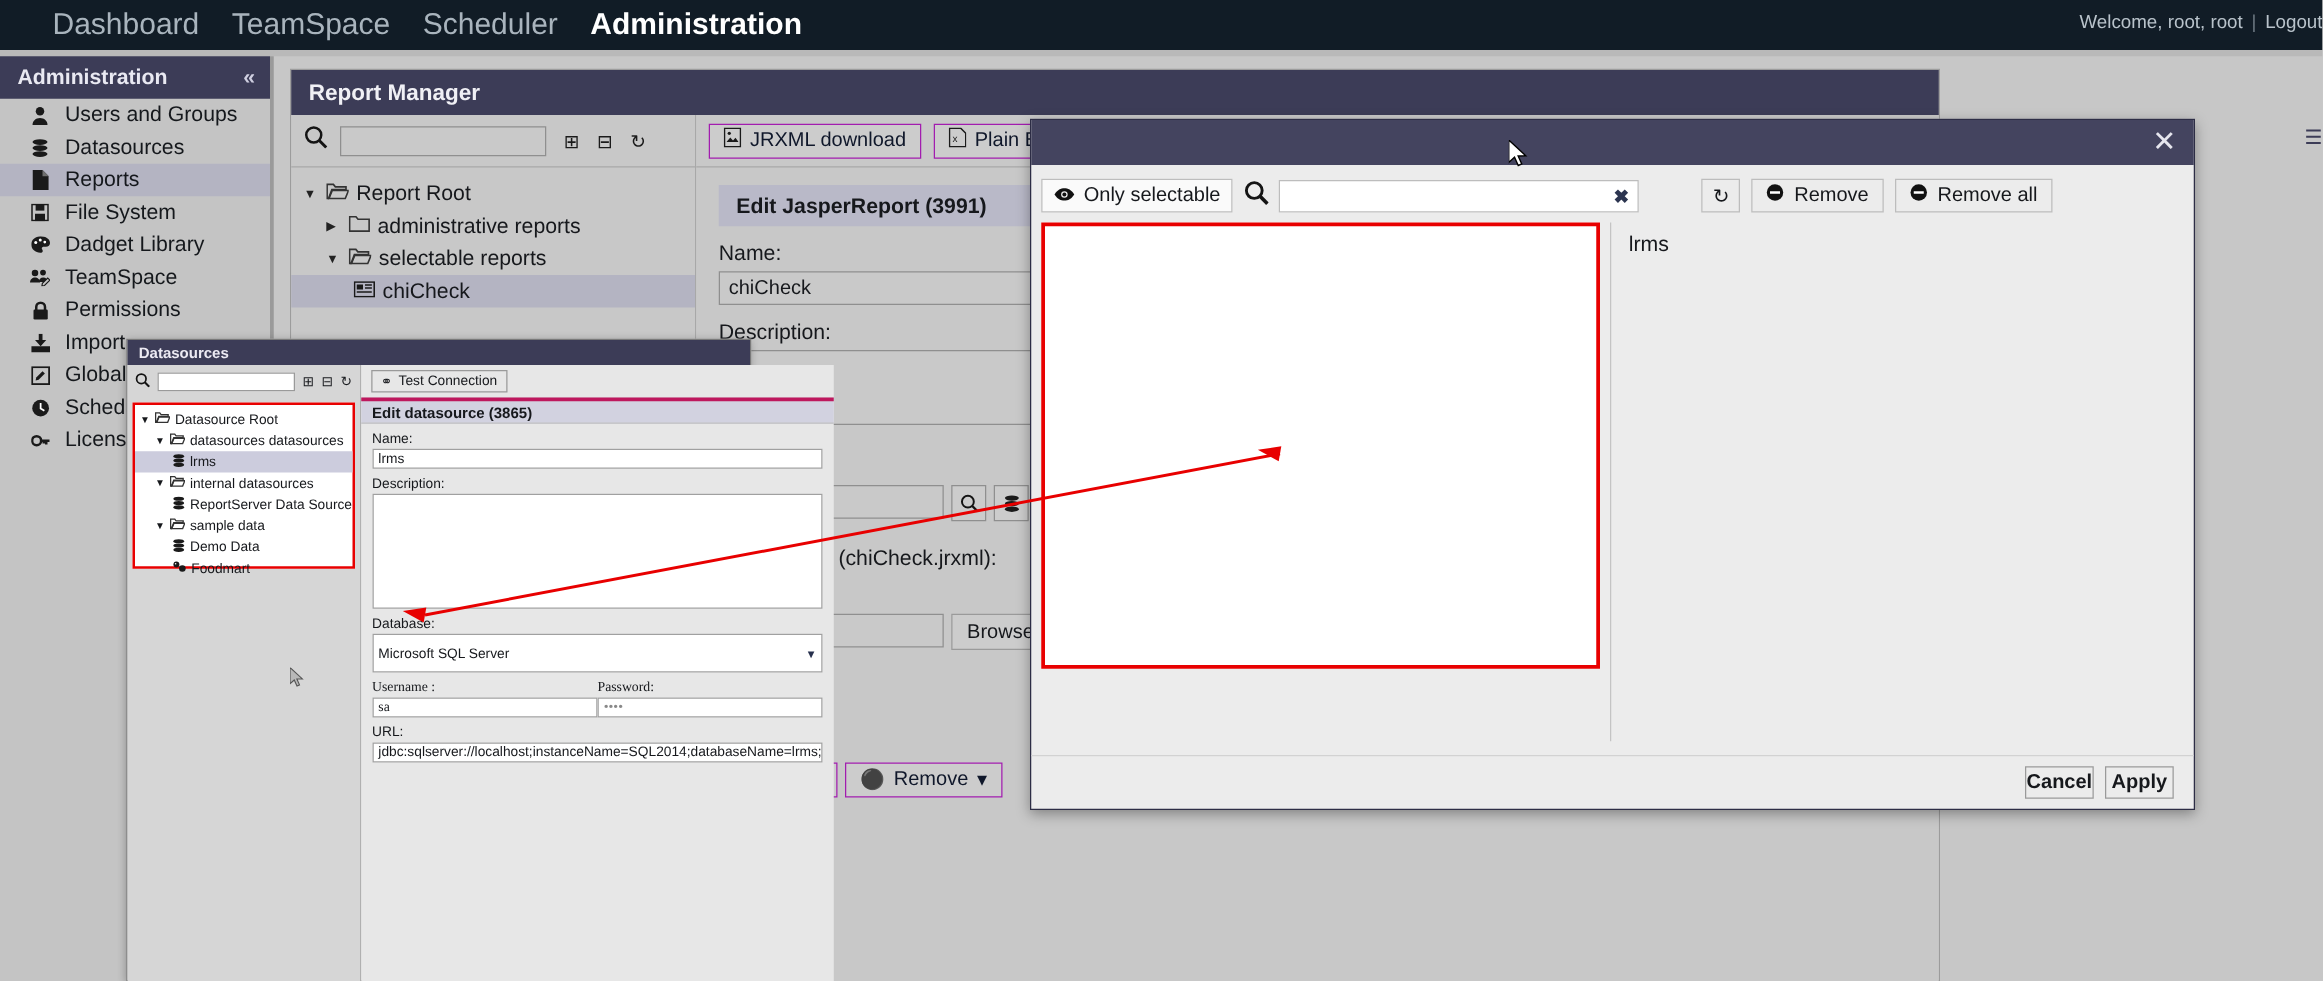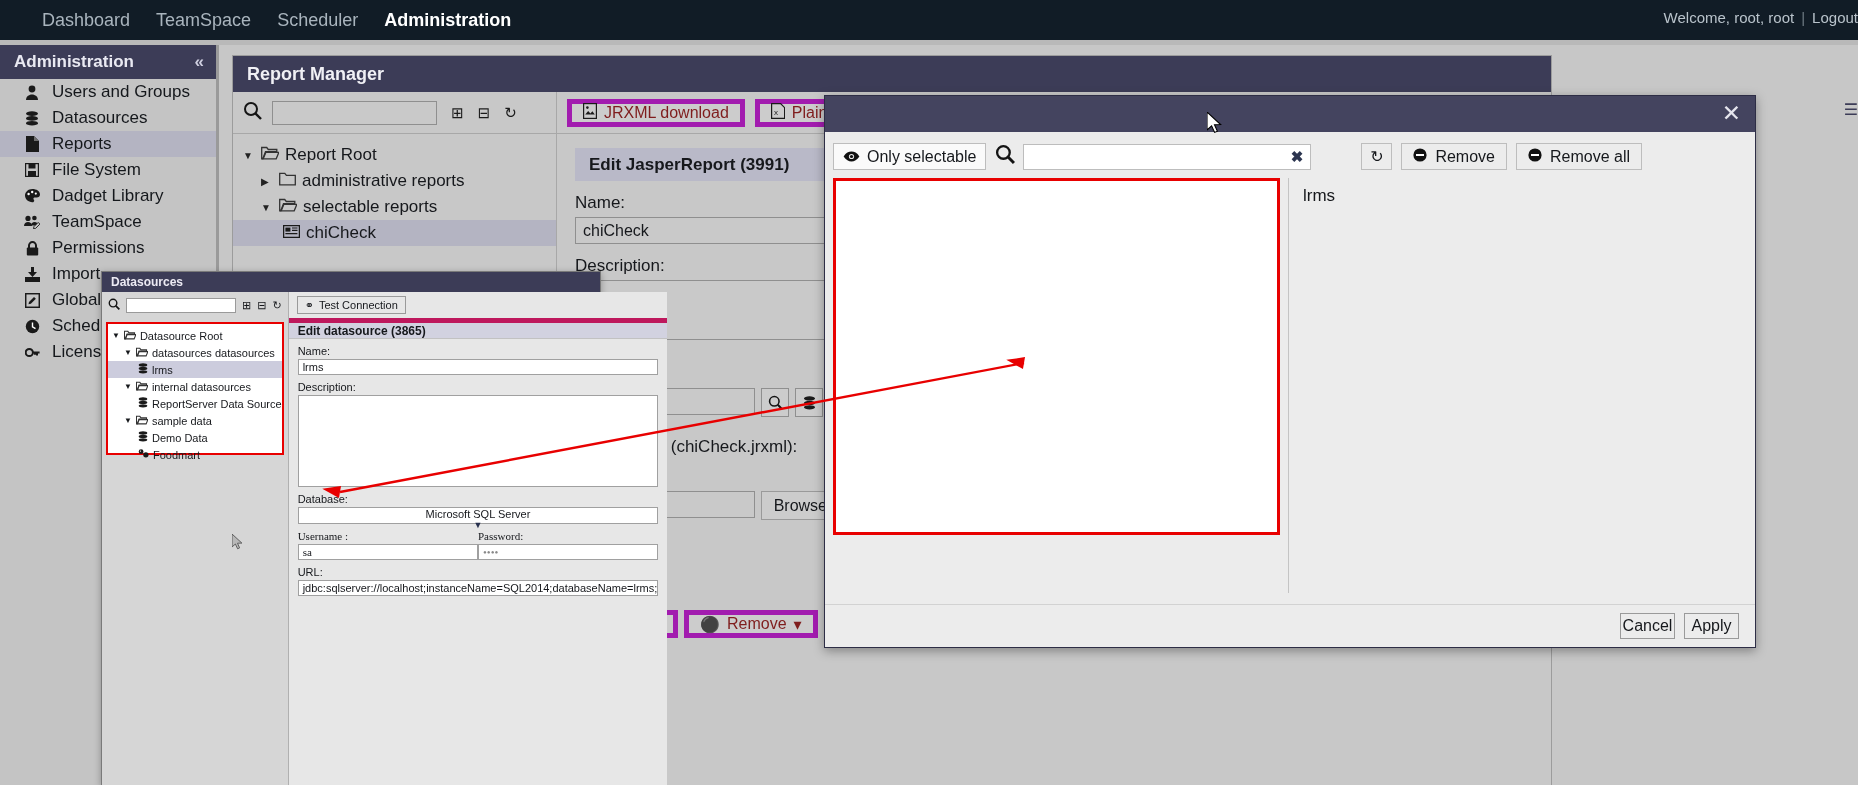--- a/index.html
+++ b/index.html
@@ -17,21 +17,21 @@
   
   .topbar{
     position:absolute; left:0; top:0; width:1858px; height:40px;
     background:#111c26;
     display:flex; align-items:center;
   }
   .brand{ margin-left:12px; font-size:30px; font-weight:bold; letter-spacing:-0.5px; }
   .brand .b1{ color:#ffffff; }
   .brand .b2{ color:#c3cbd2; font-weight:normal; }
   .topnav{ display:flex; align-items:center; margin-left:42px; gap:26px; }
-  .topnav a{ color:#a9b4bd; font-size:18px; text-decoration:none; }
+  .topnav a{ color:#a9b4bd; font-size:24px; text-decoration:none; }
   .topnav a.active{ color:#ffffff; font-weight:bold; }
   .topright{ position:absolute; right:0px; top:9px; color:#b9c3cb; font-size:15px; white-space:nowrap;}
   .topright .sep{ color:#6e7a84; margin:0 7px; }
 
   .topbar-underline{
     position:absolute; left:0; top:40px; width:1858px; height:5px; background:#b9b9b9;
   }
 
   
   .sidebar{
@@ -80,21 +80,21 @@
   .folder{ color:#2b2b2b; }
 
   .rm-right{ flex:1; background:#c8c8c8; position:relative; }
   .rm-rtoolbar{
     height:42px; display:flex; align-items:center; gap:10px; padding:0 10px;
     border-bottom:1px solid #a8a8a8;
   }
   .btn{
     display:inline-flex; align-items:center; gap:7px;
     height:28px; padding:0 11px; background:#cccccc;
-    border:5px solid #a21caf; font-size:16px; color:#7f1d1d;
+    border:1px solid #a21caf; font-size:16px; color:#0f172a;
   }
   .edit-head{
     margin:14px 18px 0 18px; background:#b9b9c8; height:33px;
     display:flex; align-items:center; padding-left:14px;
     font-weight:bold; font-size:17px;
   }
   .frow{ margin:12px 18px 0 18px; }
   .flabel{ font-size:17px; margin-bottom:4px; }
   .finput{
     height:27px; background:#c9c9c9; border:1px solid #8f8f8f;
@@ -130,36 +130,35 @@
   .dsn.sel{ background:#ccccdd; }
   .ds-right{ flex:1; background:#e7e7e7; }
   .ds-rtool{ height:26px; display:flex; align-items:center; padding:0 8px; }
   .ds-btn{
     display:inline-flex; align-items:center; gap:5px; height:18px; padding:0 7px;
     background:#e7e7e7; border:1px solid #9a9a9a; font-size:11px;
   }
   .ds-edithead{
     background:#d2d2e0; height:21px; display:flex; align-items:center;
     padding-left:9px; font-size:12px; font-weight:bold;
-    border-top:5px solid #be185d; border-bottom:1px solid #c2c2c2;
+    border-top:3px solid #be185d; border-bottom:1px solid #c2c2c2;
   }
   .ds-frow{ padding:6px 9px 0 9px; }
   .ds-flabel{ font-size:11px; margin-bottom:2px; }
   .ds-finput{
     height:16px; background:#ffffff; border:1px solid #a0a0a0;
     font-size:11px; display:flex; align-items:center; padding-left:4px;
   }
   .ds-textarea{
     height:92px; background:#ffffff; border:1px solid #a0a0a0;
   }
   .ds-select{
-    height:17px; background:#ffffff; border:1px solid #a0a0a0;
+    height:31px; background:#ffffff; border:1px solid #a0a0a0;
     font-size:11px; display:flex; align-items:center; justify-content:space-between;
     padding:0 4px;
-    flex-direction:column;
   }
   .ds-twocol{ display:flex; gap:0;font-family:Liberation Serif, serif; }
 
   
   .modal{
     position:absolute; left:824px; top:95px; width:932px; height:553px;
     background:#ececec; border:1px solid #2d2d45;
     box-shadow:0 3px 10px rgba(0,0,0,.35);
   }
   .modal-title{
@@ -195,21 +194,21 @@
   .pane-left{ width:463px; padding:4px 8px 0 8px; }
   .pane-left-box{ width:100%; height:357px; background:#ffffff; border:3px solid #e80000; }
   .pane-div{ width:1px; background:#c4c4c4; margin-top:4px; height:415px; }
   .pane-right{ flex:1; padding:12px 0 0 14px; font-size:17px; }
   .modal-footer{
     height:43px; display:flex; align-items:center; justify-content:flex-end;
     gap:9px; padding-right:16px; border-top:1px solid #d2d2d2;
   }
   .f-btn{
     width:55px; height:26px; background:#ececec; border:1px solid #9a9a9a;
-    display:flex; align-items:center; justify-content:center; font-size:16px;
+    display:flex; align-items:center; justify-content:center; font-size:16px;font-weight:bold;
   }
 
   
   .annot{ position:absolute; left:0; top:0; width:1858px; height:785px; pointer-events:none; }
 
   
   .cursor{ position:absolute; pointer-events:none; }
   .right-edge-icon{
     position:absolute; right:0px; top:100px; color:#3c3c57; font-size:16px;
   }

